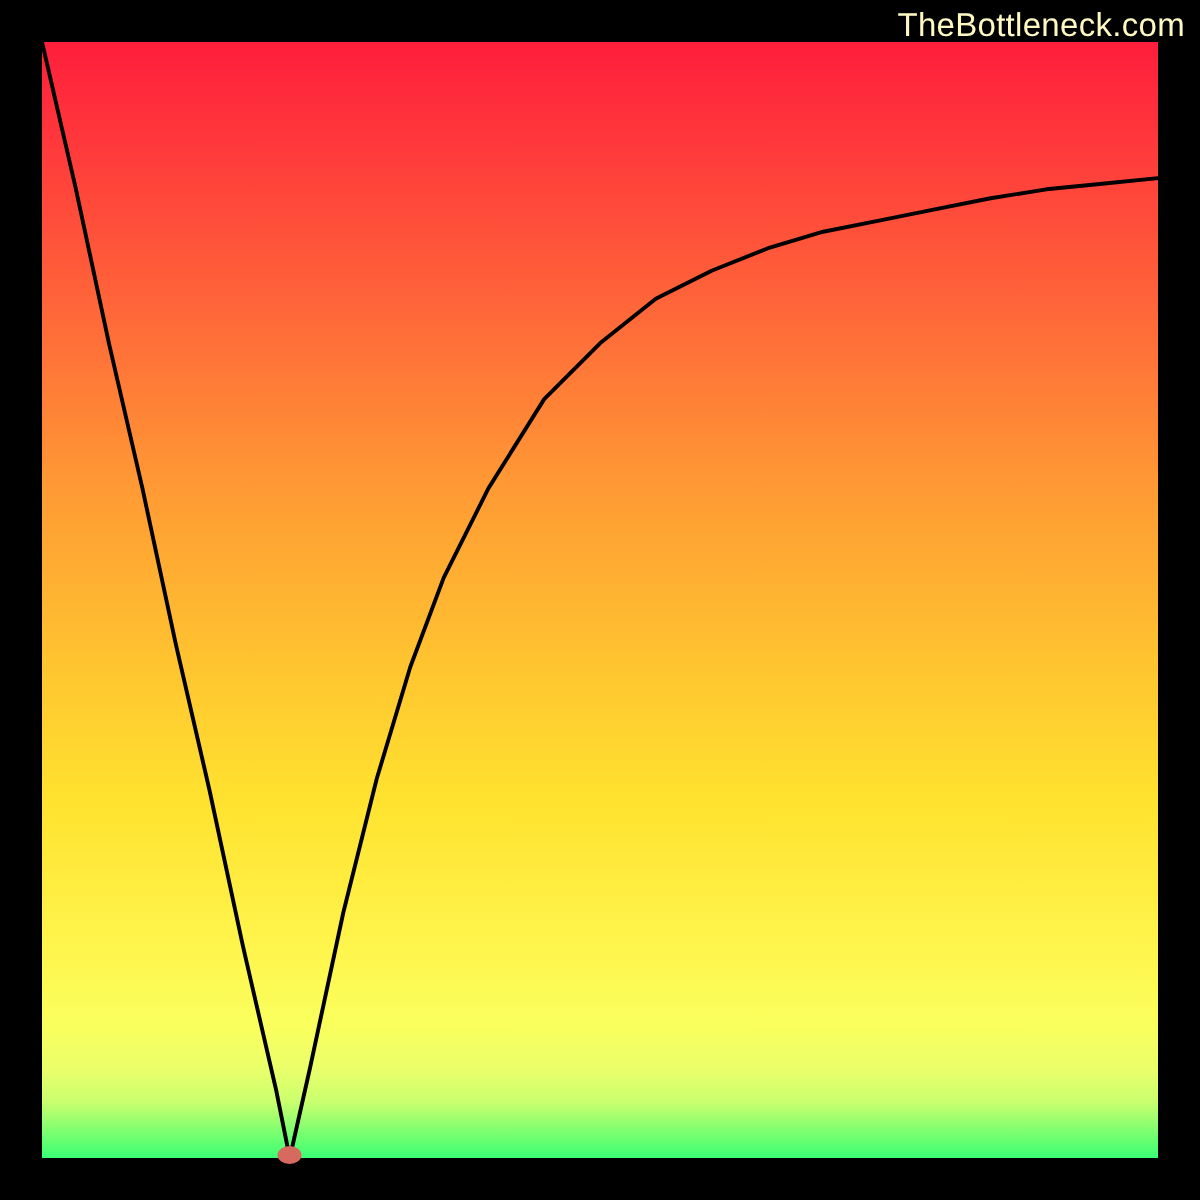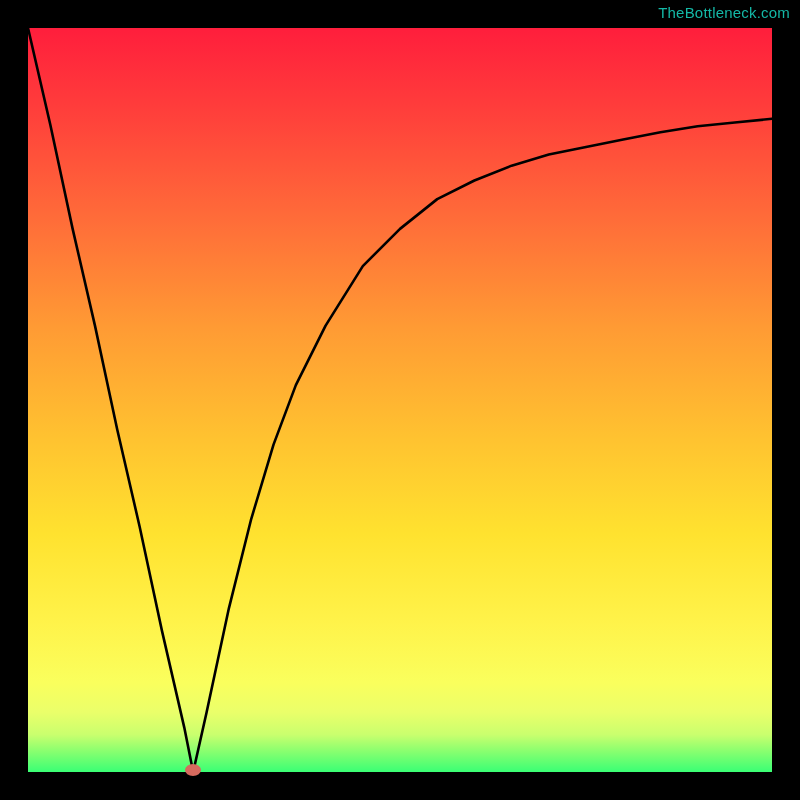--- a/index.html
+++ b/index.html
@@ -36,22 +36,22 @@
       #eaff6a 92%,
       #c9ff6e 95%,
       #8fff6f 97%,
       #3aff75 100%
     );
   }
   .watermark {
     position: absolute;
     top: 4px;
     right: 10px;
-    color: #14b8a6;
-    font-size: 15px;
+    color: #fef9c3;
+    font-size: 22px;
     letter-spacing: 0.2px;
     user-select: none;
   }
   svg.curve {
     position: absolute;
     left: 0;
     top: 0;
     width: 744px;
     height: 744px;
     overflow: visible;

